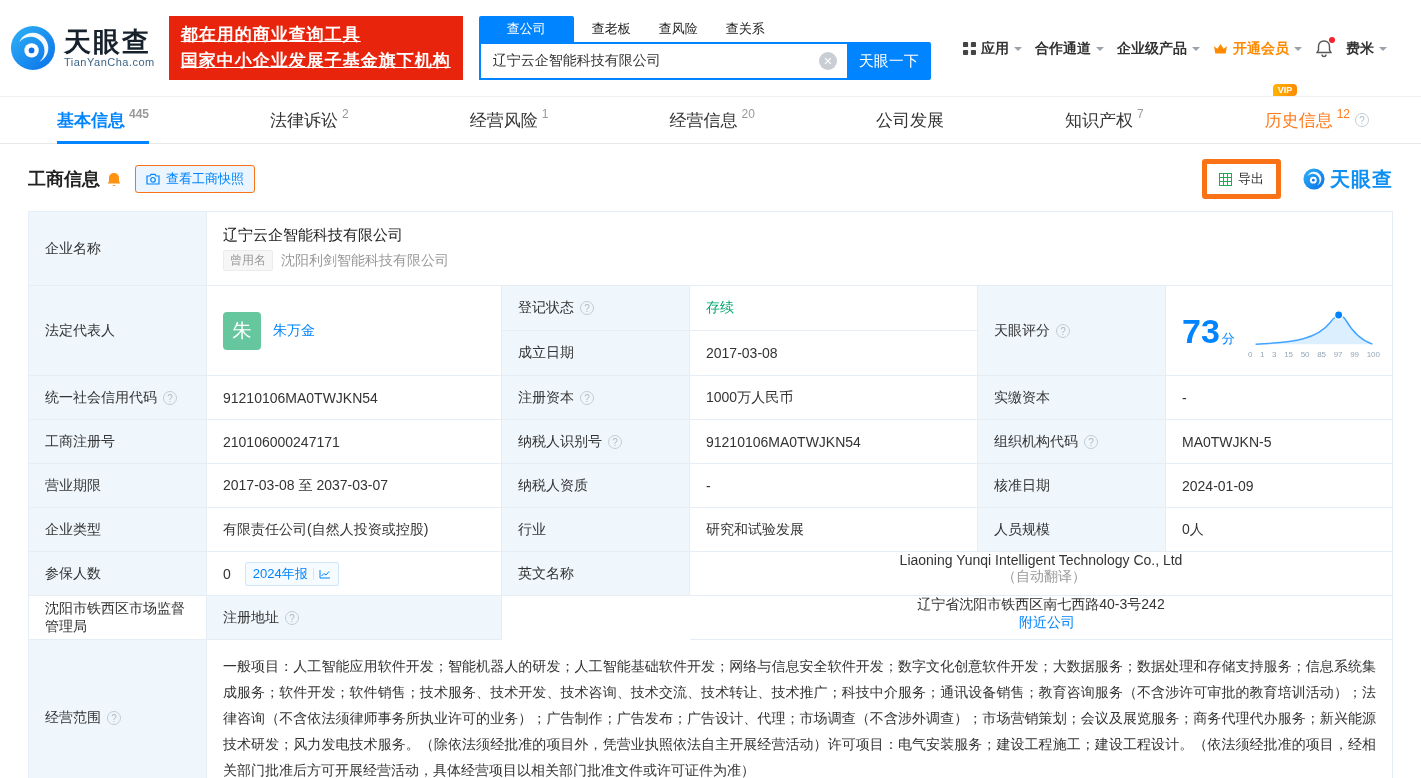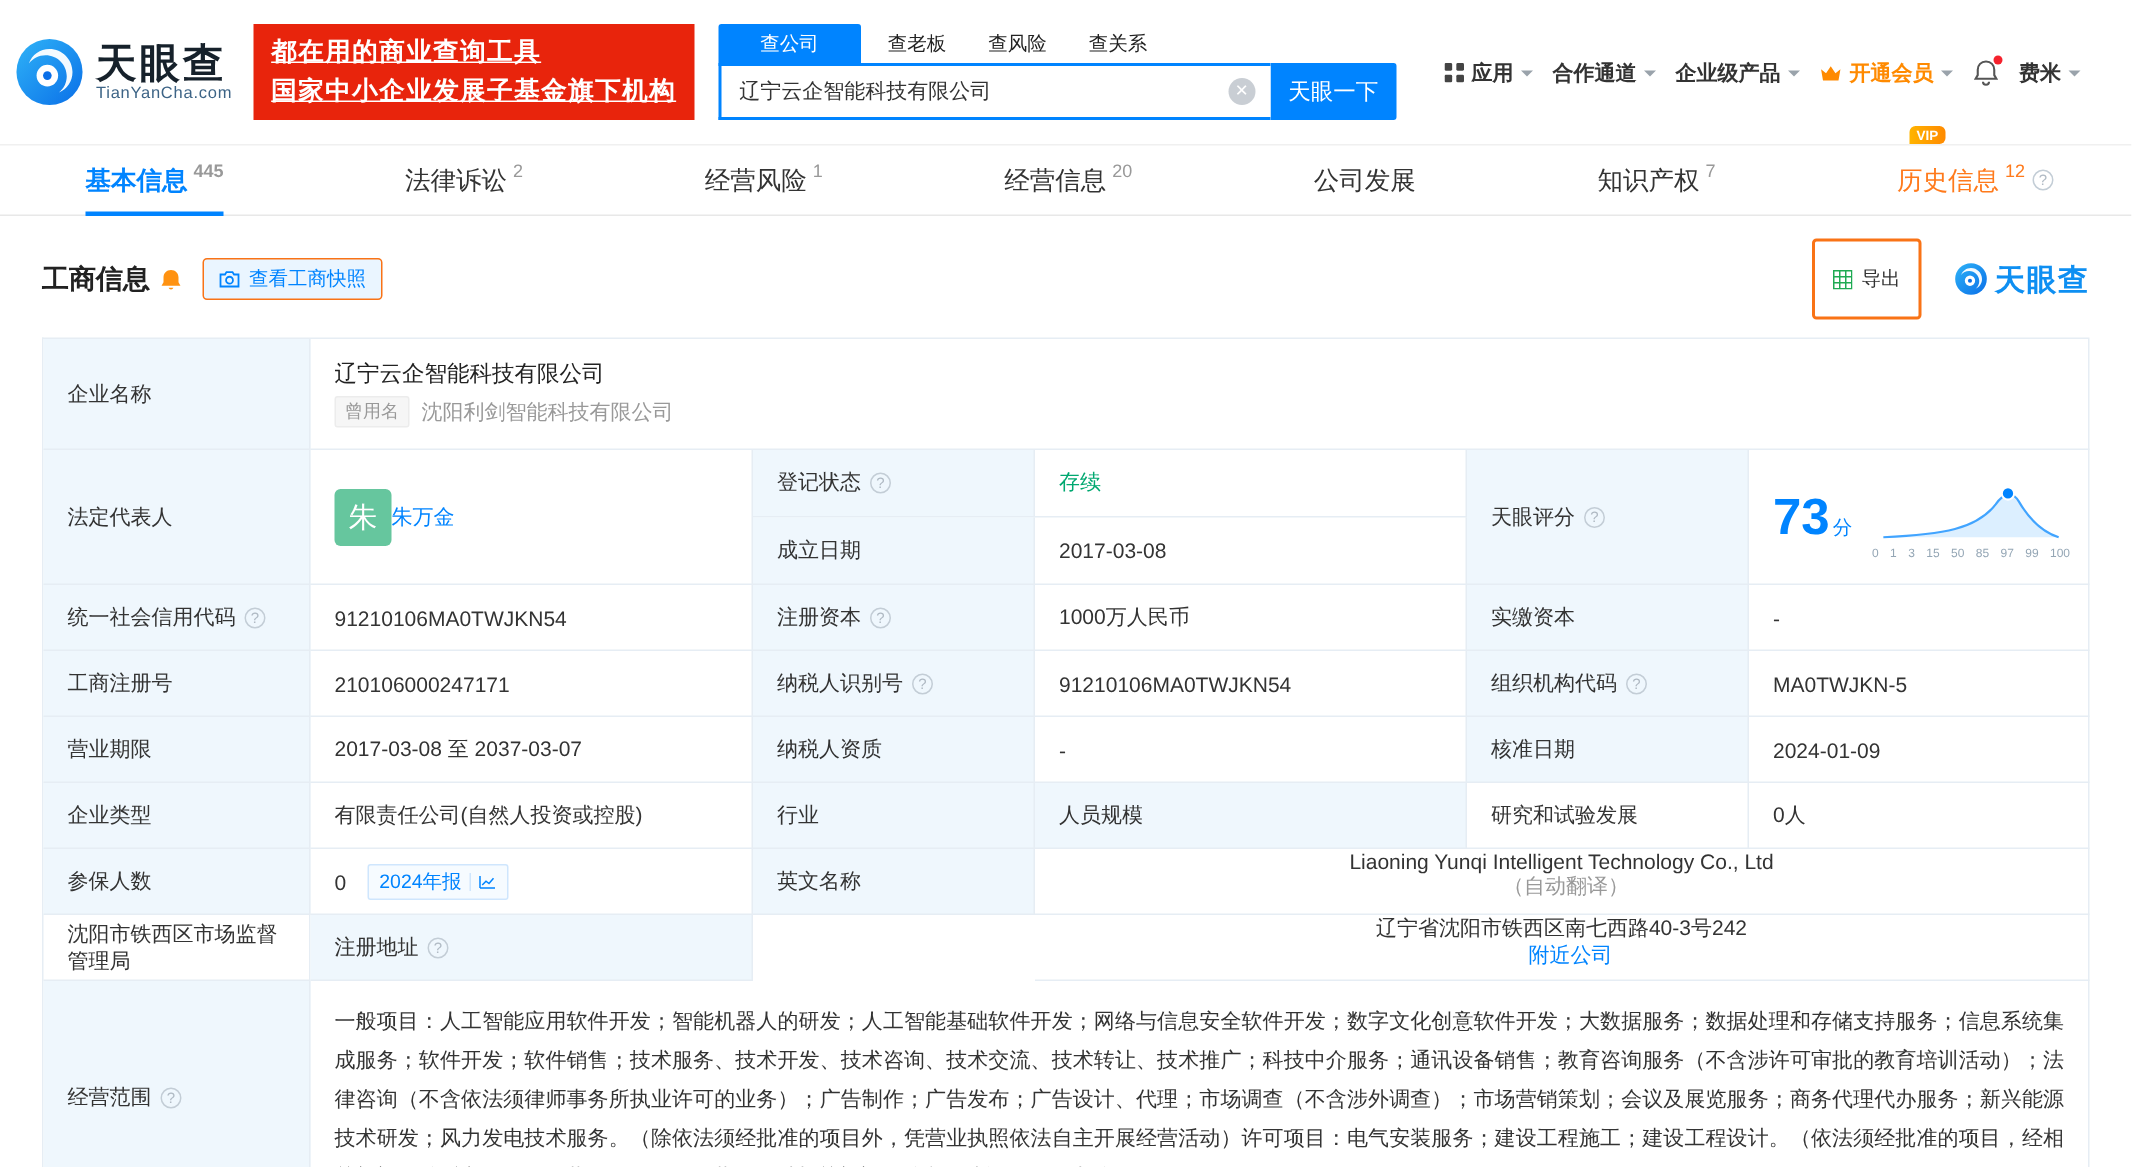--- a/index.html
+++ b/index.html
@@ -50,22 +50,22 @@
         color:#b0bac4;font-size:10px;line-height:13px;text-align:center;margin-left:6px;cursor:pointer;flex:none;}
   .tab .help{margin-left:5px;align-self:center;}
   
   .section-bar{display:flex;align-items:center;margin:15px 28px 12px;}
   .sec-title{font-size:18px;font-weight:700;color:#222;}
   .sec-bell{margin:0 0 0 7px;display:flex;}
   .snapshot{margin-left:14px;display:flex;align-items:center;gap:6px;background:#eaf5ff;
         border:1px solid #f97316;border-radius:3px;color:var(--accent);font-size:13px;
         padding:4px 10px;cursor:pointer;font-family:inherit;}
   .right-tools{margin-left:auto;display:flex;align-items:center;gap:22px;}
-  .export{display:flex;align-items:center;gap:6px;border:2px solid #f97316;background:#fff;
-        border-radius:3px;font-size:13px;color:#333;padding:16px 12px;cursor:pointer;font-family:inherit;}
+  .export{display:flex;align-items:center;gap:6px;border:5px solid #f97316;background:#fff;
+        border-radius:3px;font-size:13px;color:#333;padding:6px 12px;cursor:pointer;font-family:inherit;}
   .watermark{display:flex;align-items:center;gap:5px;}
   .watermark span{font-size:20px;font-weight:700;color:#0e8ff2;letter-spacing:1px;}
   
   .table{margin:0 28px;border-top:1px solid var(--bd);border-left:1px solid var(--bd);}
   .row{display:grid;grid-template-columns:178px 295px 188px 288px 188px 1fr;grid-auto-rows:minmax(44px,auto);}
   .cell{display:flex;align-items:center;padding:0 16px;border-right:1px solid var(--bd);
         border-bottom:1px solid var(--bd);font-size:14px;min-width:0;}
   .cell.label{background:var(--label-bg);color:#333;}
   .r1{grid-auto-rows:minmax(74px,auto);}
   .v-rest{grid-column:2/-1;}
@@ -76,21 +76,21 @@
   .ftag{background:#f6f6f6;border:1px solid #ececec;color:#999;font-size:12px;padding:1px 6px;border-radius:2px;}
   .fname{color:#999;font-size:14px;}
   .r2{grid-template-rows:45px 45px;grid-auto-rows:unset;}
   .rl{grid-column:1;grid-row:1/3;}
   .rv{grid-column:2;grid-row:1/3;}
   .p11{grid-column:3;grid-row:1;} .p12{grid-column:4;grid-row:1;}
   .p21{grid-column:3;grid-row:2;} .p22{grid-column:4;grid-row:2;}
   .sl{grid-column:5;grid-row:1/3;} .sv{grid-column:6;grid-row:1/3;}
   .avatar{width:38px;height:38px;border-radius:4px;background:#66c69e;color:#fff;font-size:19px;
         display:flex;align-items:center;justify-content:center;flex:none;cursor:pointer;}
-  .rep-link{color:var(--accent);cursor:pointer;}
+  .rep-link{color:var(--accent);margin-left:12px;cursor:pointer;}
   .status{color:#00a870;}
   .score-cell{justify-content:space-between;padding:4px 12px 2px 16px;}
   .score-num{display:flex;align-items:baseline;color:var(--accent);}
   .score-num b{font-size:34px;font-weight:700;}
   .score-num i{font-style:normal;font-size:13px;margin-left:2px;}
   .mini-chart{width:132px;}
   .ticks{display:flex;justify-content:space-between;font-size:8px;color:#94a6b5;margin-top:1px;}
   .link{color:var(--accent);cursor:pointer;}
   .report-pill{display:inline-flex;align-items:center;gap:5px;margin-left:14px;border:1px solid #cfe6fd;
         background:#f6fbff;border-radius:2px;padding:2px 7px;color:var(--accent);font-size:13px;cursor:pointer;}
@@ -348,22 +348,22 @@
     <div class="cell label">纳税人资质</div>
     <div class="cell">-</div>
     <div class="cell label">核准日期</div>
     <div class="cell">2024-01-09</div>
   </div>
 
   <div class="row">
     <div class="cell label">企业类型</div>
     <div class="cell">有限责任公司(自然人投资或控股)</div>
     <div class="cell label">行业</div>
+    <div class="cell">研究和试验发展</div>
     <div class="cell label">人员规模</div>
-    <div class="cell">研究和试验发展</div>
     <div class="cell">0人</div>
   </div>
 
   <div class="row">
     <div class="cell label">参保人数</div>
     <div class="cell">
       <span>0</span>
       <span class="report-pill">
         <span>2024年报</span>
         <span class="pill-div"></span>

